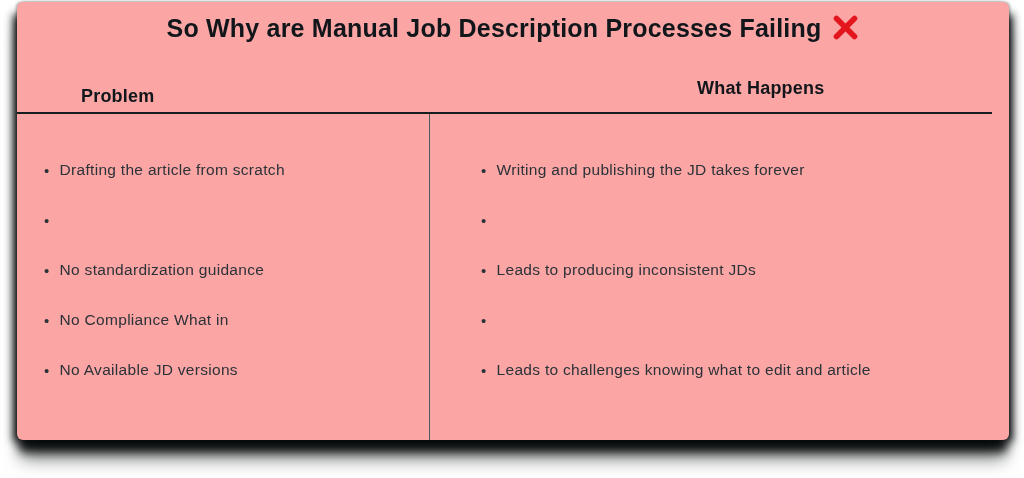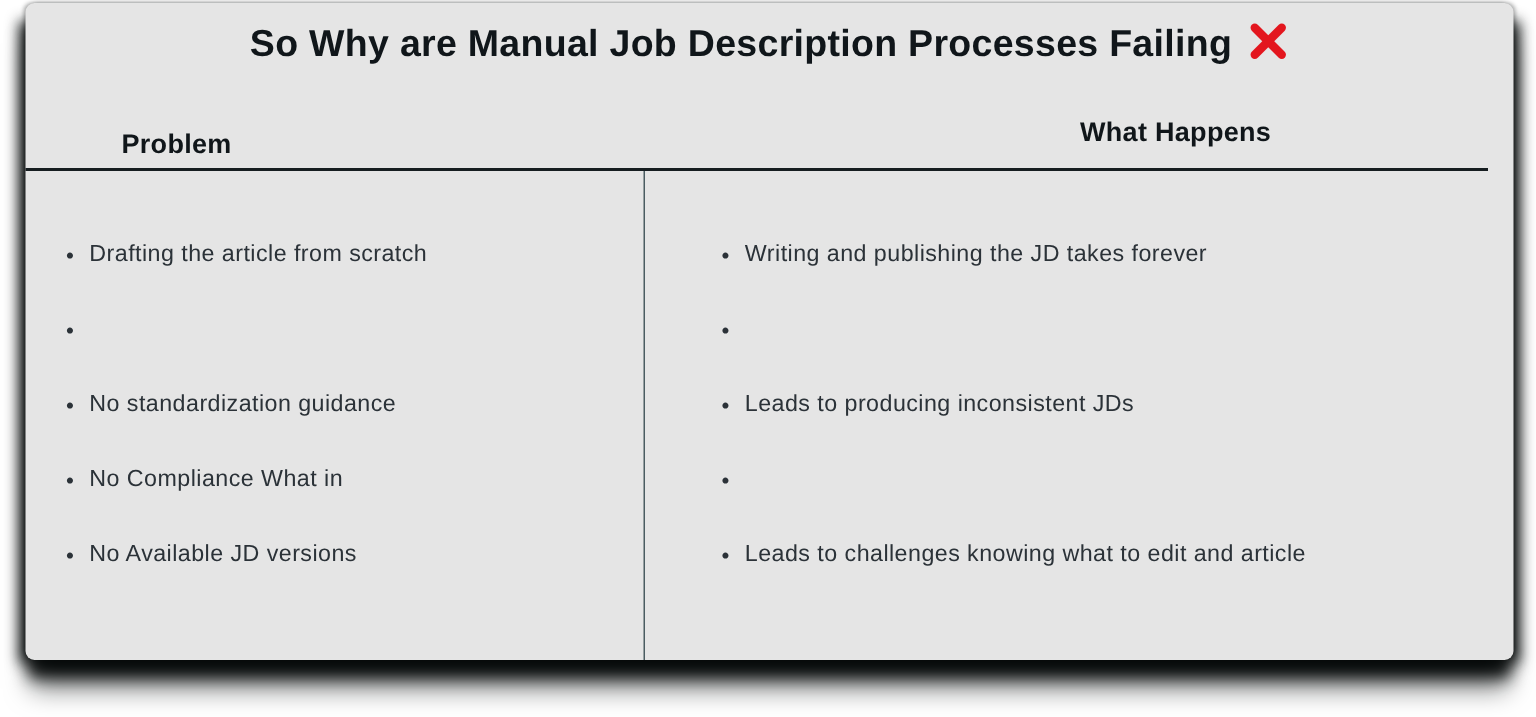--- a/index.html
+++ b/index.html
@@ -15,21 +15,21 @@
     position: relative;
     width: 1024px;
     height: 478px;
   }
   .card {
     position: absolute;
     left: 17px;
     top: 2px;
     width: 992px;
     height: 438px;
-    background: #e5e5e5;
+    background: #fca5a5;
     border-radius: 6px;
     box-shadow:
       0 14px 10px -2px rgba(6, 10, 10, 0.92),
       0 23px 17px -4px rgba(6, 10, 10, 0.50),
       -9px 7px 9px -5px rgba(6, 10, 10, 0.85),
       9px 7px 9px -5px rgba(6, 10, 10, 0.85),
       -2px -1px 3px -1px rgba(6, 10, 10, 0.35),
       2px -1px 3px -1px rgba(6, 10, 10, 0.35);
   }
   .title {
@@ -53,21 +53,21 @@
   .col-header {
     position: absolute;
     font-size: 18px;
     font-weight: 700;
     color: #10161a;
     letter-spacing: 0.2px;
     white-space: nowrap;
     margin-left: 16px;
   }
   .col-header.left-h  { left: 48px;  top: 84px; }
-  .col-header.right-h { left: 687px; top: 76px; }
+  .col-header.right-h { left: 664px; top: 76px; }
   .hrule {
     position: absolute;
     left: 0;
     top: 110px;
     width: 975px;
     height: 2px;
     background: #161d20;
   }
   .vrule {
     position: absolute;

